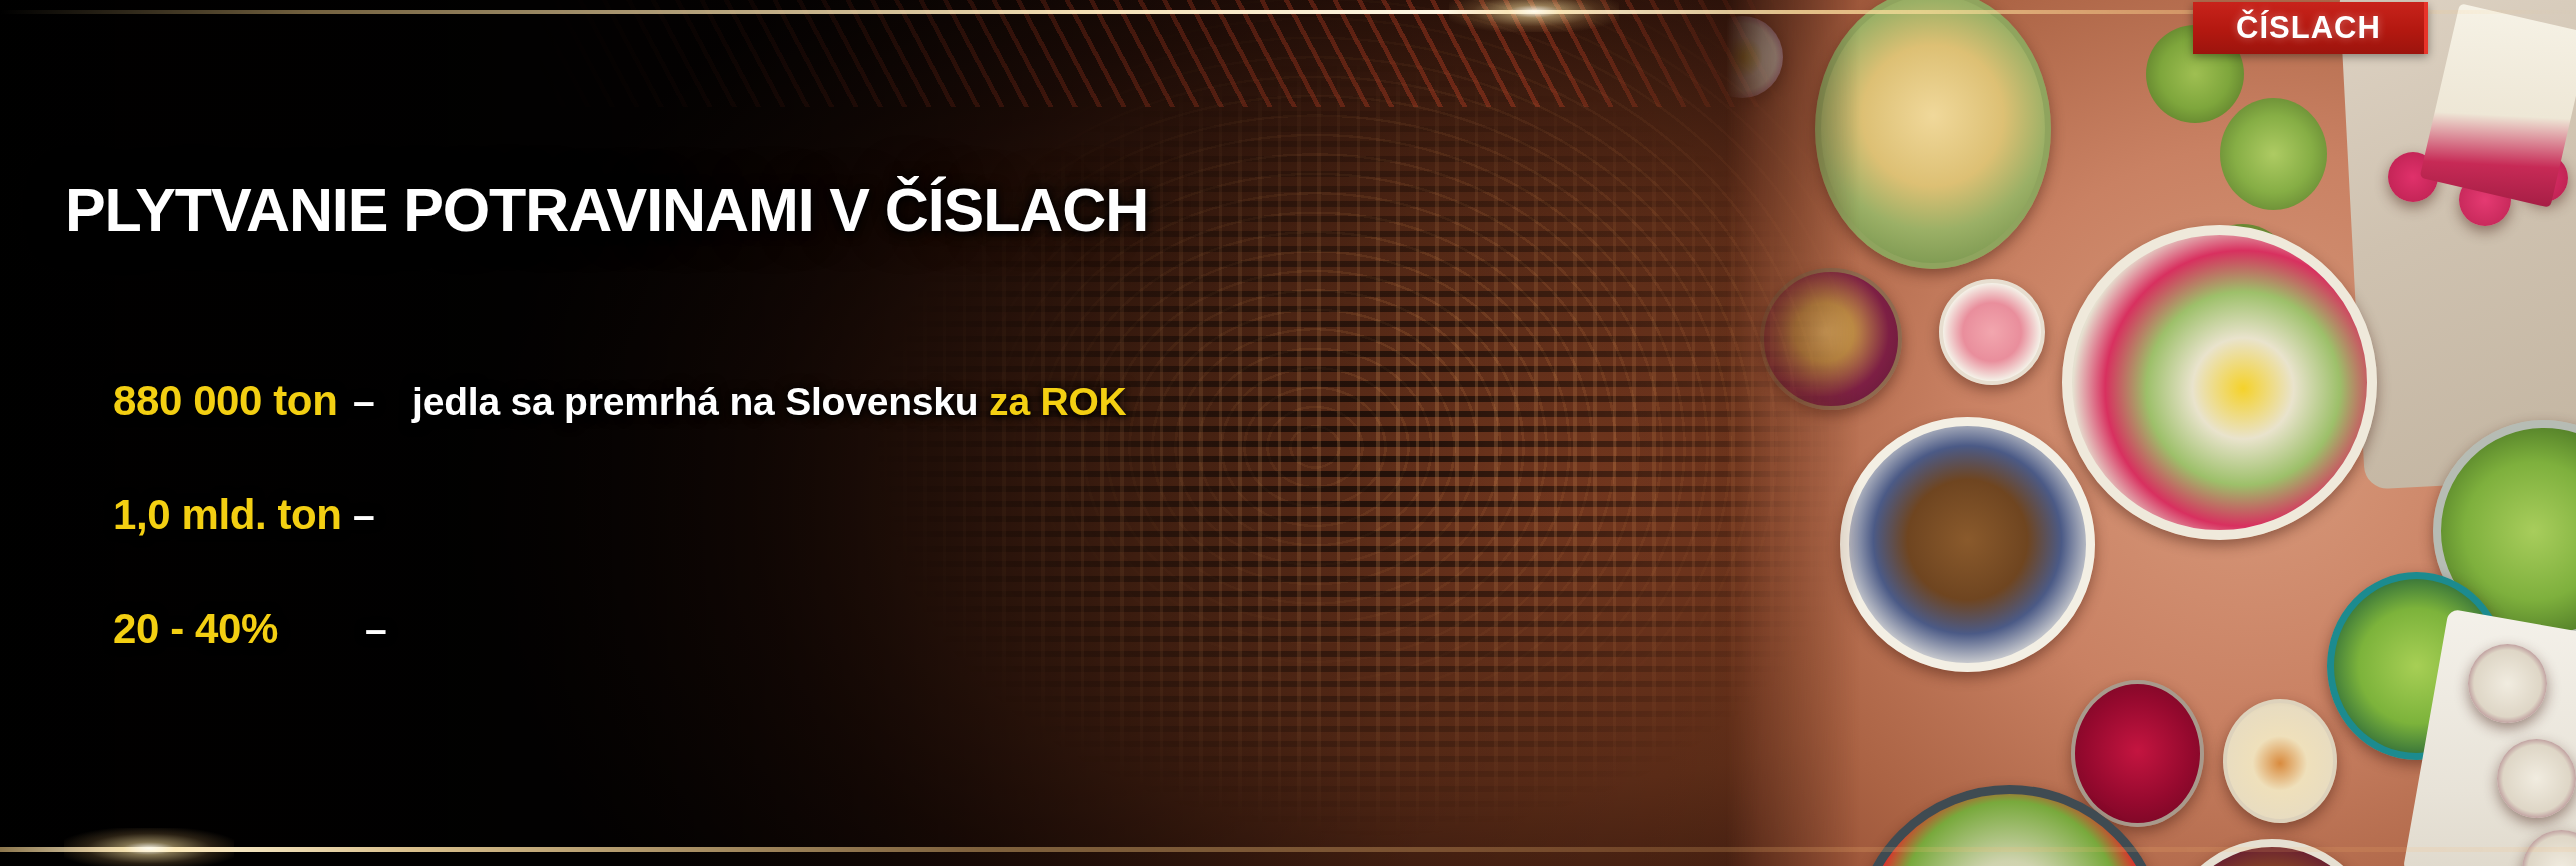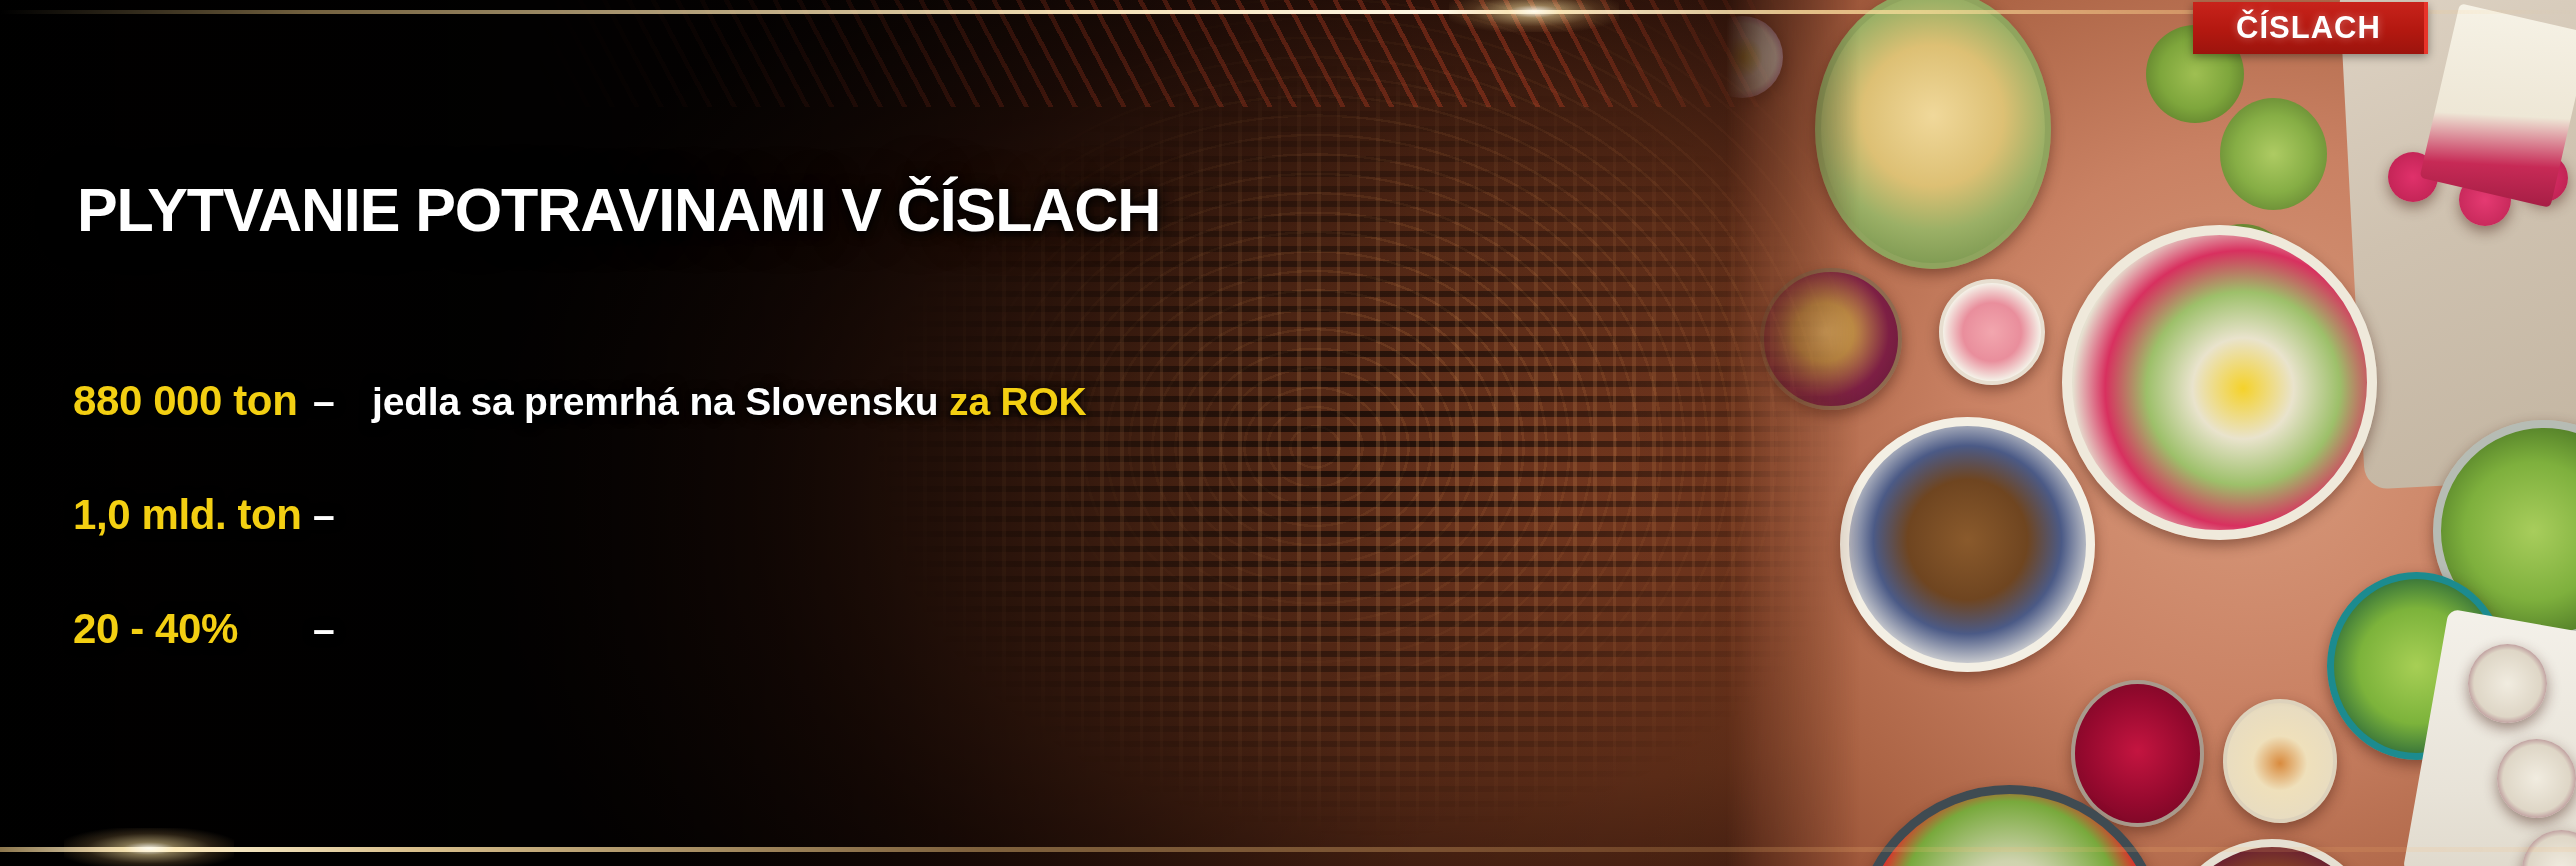--- a/index.html
+++ b/index.html
@@ -66,45 +66,46 @@
     background:
       radial-gradient(circle at 62% 50%, #d89a7c 0%, #c98163 42%, #ab6344 75%, #8f4a30 100%);
     -webkit-mask-image: linear-gradient(90deg, rgba(0,0,0,0) 0px, rgba(0,0,0,0.35) 36px, #000 134px, #000 100%);
     mask-image: linear-gradient(90deg, rgba(0,0,0,0) 0px, rgba(0,0,0,0.35) 36px, #000 134px, #000 100%);
   }
   .dish { position: absolute; border-radius: 50%; box-shadow: 0 5.4px 14.3px rgba(60,20,10,0.45); }
 
   
   .headline {
     position: absolute;
-    left: 77px; top: 175px;
+    left: 65px; top: 175px;
     font-size: 61px;
     font-weight: 800;
     letter-spacing: -1.1px;
     color: #ffffff;
     text-shadow: 0 0 14.3px rgba(0,0,0,0.95), 0 1.8px 6.3px rgba(0,0,0,0.9), 0 0 38px rgba(0,0,0,0.6);
     white-space: nowrap;
   }
   .rows { position: absolute; left: 73px; top: 377px; }
   .row {
     display: flex;
     align-items: baseline;
     height: 59px;
     margin-bottom: 55px;
     white-space: nowrap;
   }
-  .row:last-child { margin-bottom: 0; }
+  .row:last-child { margin-bottom: 0; gap: 12px; }
   .row-value {
     width: 240px;
     flex: 0 0 240px;
     font-size: 42px;
     font-weight: 800;
     color: #f3cf12;
     letter-spacing: -0.4px;
     text-shadow: 0 0 11.6px rgba(0,0,0,0.95), 0 1.8px 5.4px rgba(0,0,0,0.9);
+    margin-left: 40px;
   }
   .row-dash {
     width: 59px;
     flex: 0 0 59px;
     font-size: 39px;
     font-weight: 700;
     color: #ffffff;
     text-shadow: 0 0 11.6px rgba(0,0,0,0.95), 0 1.8px 5.4px rgba(0,0,0,0.9);
   }
   .row-desc {

